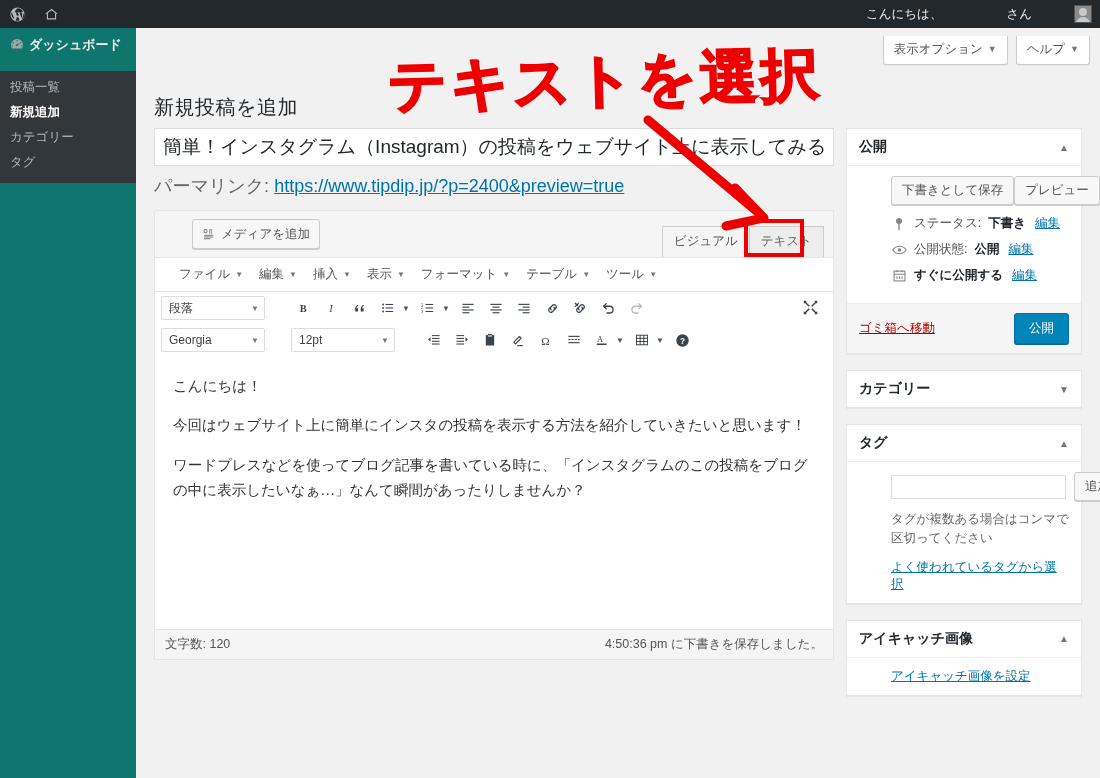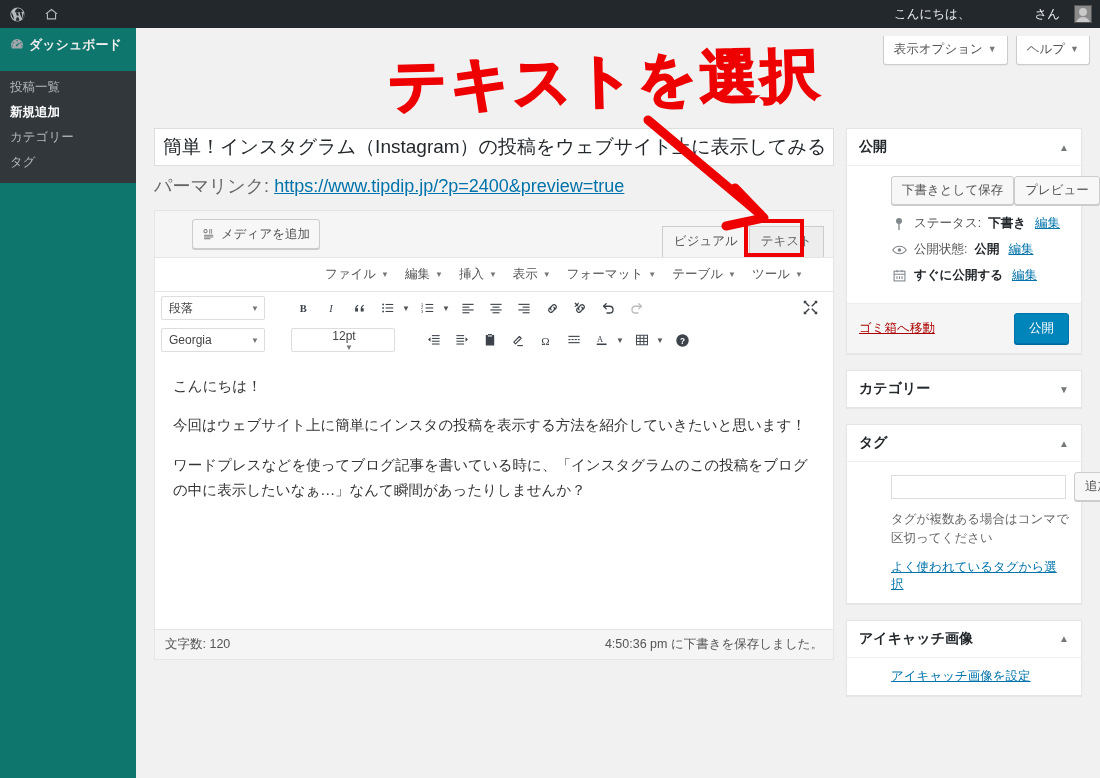--- a/index.html
+++ b/index.html
@@ -13,21 +13,21 @@
   }
   
   #adminbar{
     position:absolute;top:0;left:0;width:1100px;height:28px;
     background:#23282d;color:#b4b9be;display:flex;align-items:center;
   }
   .ab-left{display:flex;align-items:center;height:28px;}
   .ab-item{height:28px;display:flex;align-items:center;padding:0 9px;cursor:pointer;}
   .ab-logo svg{width:17px;height:17px;display:block;}
   .ab-home svg{width:15px;height:15px;display:block;}
-  .ab-right{margin-left:auto;display:flex;align-items:center;height:28px;padding-right:8px;}
+  .ab-right{margin-left:auto;display:flex;align-items:center;height:28px;padding-right:8px;gap:28px;}
   .ab-greet{font-size:12.5px;color:#eee;padding-right:6px;white-space:nowrap;}
   .ab-user-gap{display:inline-block;width:64px;}
   .ab-avatar{width:16px;height:16px;background:#8a8a8a;border:1px solid #555;margin-left:8px;
     display:block;position:relative;overflow:hidden;}
   .ab-avatar::before{content:"";position:absolute;left:4px;top:2px;width:8px;height:8px;border-radius:50%;background:#c9c9c9;}
   .ab-avatar::after{content:"";position:absolute;left:1px;top:11px;width:14px;height:8px;border-radius:7px 7px 0 0;background:#c9c9c9;}
 
   
   #sidebar{
     position:absolute;top:28px;left:0;width:136px;height:750px;
@@ -101,36 +101,35 @@
   }
   .ed-tab.active{background:#f5f5f5;color:#555;margin-left:47px;}
   #tab-text{position:relative;}
   #text-tab-highlight{
     position:absolute;left:-6px;top:-8px;width:60px;height:38px;
     border:4px solid #ee0000;box-sizing:border-box;pointer-events:none;
   }
 
   #menubar{
     display:flex;align-items:center;gap:0;background:#fff;border-bottom:1px solid #e5e5e5;
-    padding:4px 22px;
-    justify-content:flex-end;
+    padding:4px 16px;
   }
   .mb-item{padding:4px 8px;font-size:12.5px;color:#555;cursor:pointer;white-space:nowrap;display:flex;align-items:center;gap:5px;}
   .mb-item .ar{font-size:8px;color:#777;}
 
   .tb-row{display:flex;align-items:center;padding:4px 6px;background:#fff;gap:2px;position:relative;}
   .tb-row.r2{padding-bottom:6px;}
   .sel{
     border:1px solid #ddd;background:#fff;border-radius:2px;height:22px;display:flex;align-items:center;
     justify-content:space-between;padding:0 5px 0 7px;font-size:12px;color:#444;cursor:pointer;margin-right:24px;
   }
   .sel .ar{font-size:8px;color:#777;margin-left:10px;}
   #sel-style{width:90px;}
   #sel-font{width:90px;}
-  #sel-size{width:90px;flex-direction:column;}
+  #sel-size{width:90px;}
   .tbtn{
     width:26px;height:22px;display:flex;align-items:center;justify-content:center;cursor:pointer;
     color:#3c434a;font-size:14px;border-radius:2px;
   }
   .tbtn svg{display:block;}
   .tbtn.dis{color:#bbb;}
   .tcaret{width:14px;height:22px;display:flex;align-items:center;justify-content:center;color:#555;font-size:8px;cursor:pointer;margin-left:-4px;}
   #btn-fullscreen{position:absolute;right:10px;top:4px;}
 
   #ed-content{
@@ -243,20 +242,21 @@
 
   <div class="screen-meta">
     <div class="sm-btn">
       <span>表示オプション</span><span class="caret-d">▼</span>
     </div>
     <div class="sm-btn">
       <span>ヘルプ</span><span class="caret-d">▼</span>
     </div>
   </div>
 
+  <h1 id="page-title">新規投稿を追加</h1>
 
   <div id="postcol">
 
     <div id="title-wrap">
       <input id="title-input" type="text" value="簡単！インスタグラム（Instagram）の投稿をウェブサイト上に表示してみる" style="">
     </div>
 
     <div id="permalink">
       <span class="pl-label">パーマリンク:</span>
       <a href="#">https://www.tipdip.jp/?p=2400&amp;preview=true</a>

